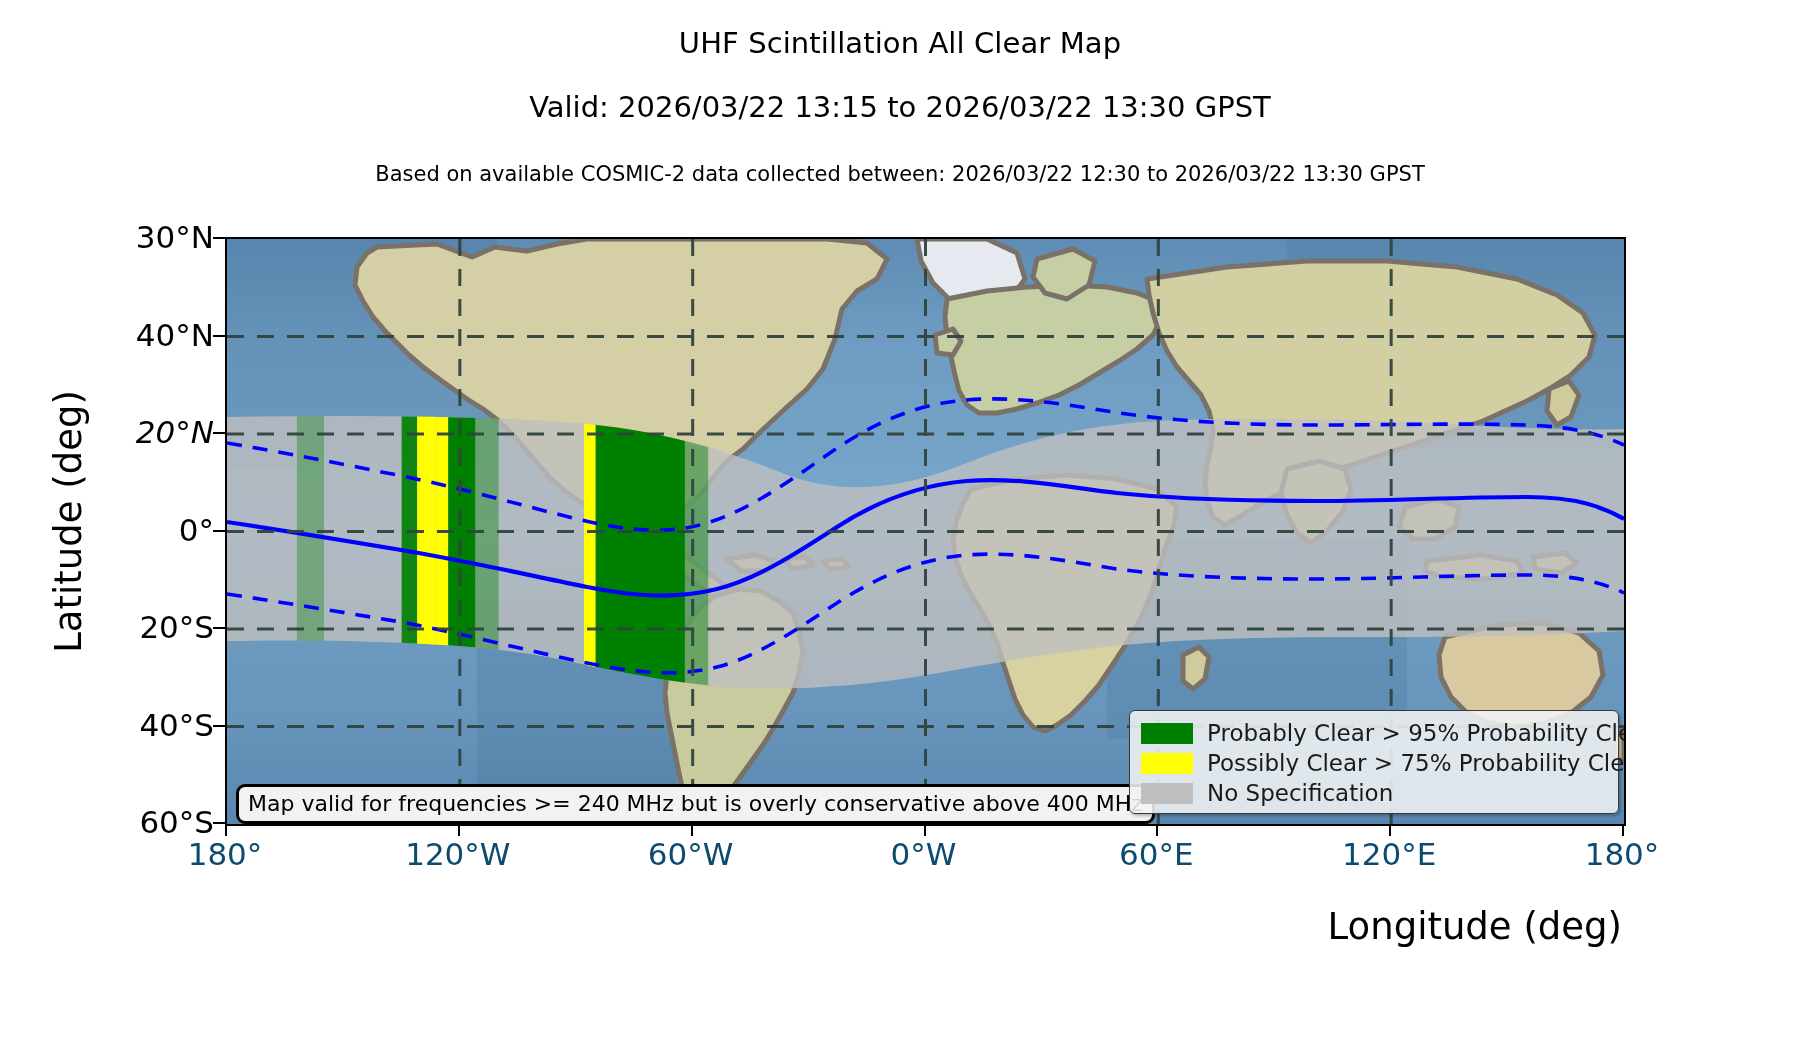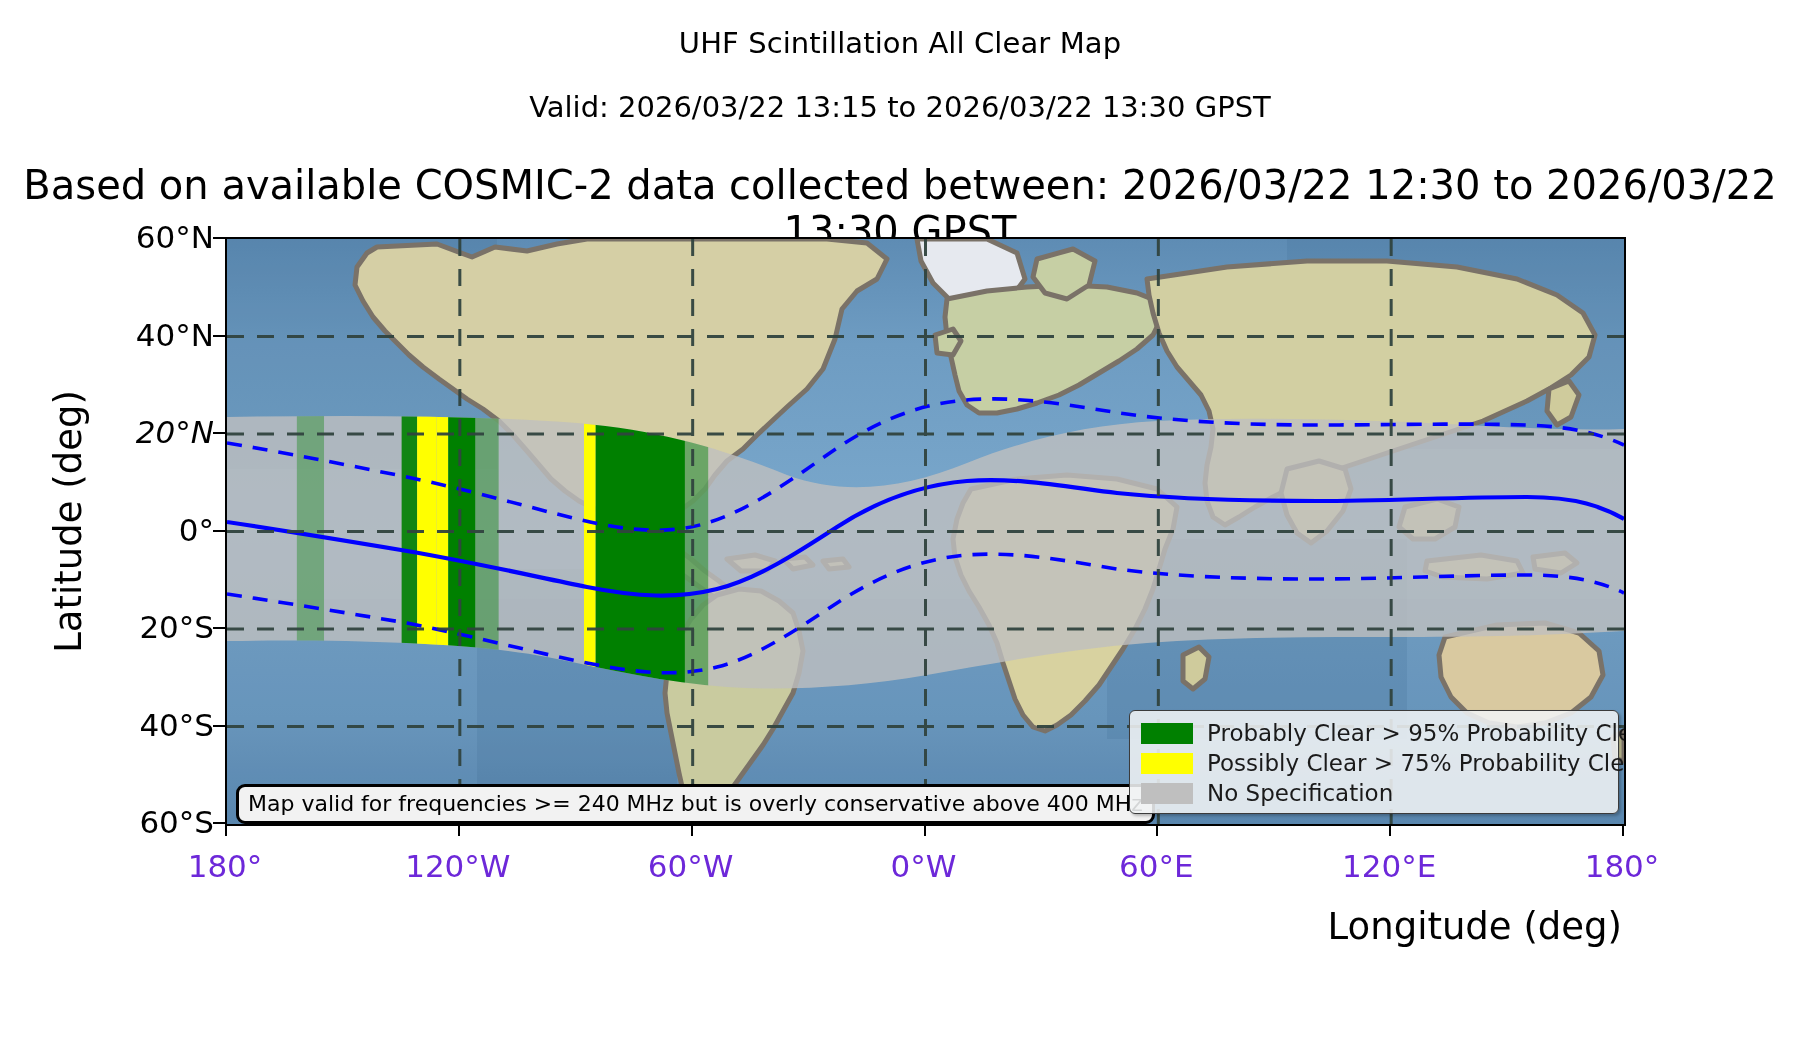--- a/index.html
+++ b/index.html
@@ -14,21 +14,21 @@
   #title-main{
     position:absolute;left:0;top:26px;width:1800px;text-align:center;
     font-size:29px;color:#000;letter-spacing:0.1px;
   }
   #title-valid{
     position:absolute;left:0;top:90px;width:1800px;text-align:center;
     font-size:29px;color:#000;
   }
   #title-source{
     position:absolute;left:0;top:162px;width:1800px;text-align:center;
-    font-size:40px;color:#000;
+    font-size:21px;color:#000;
   }
 
   
   #ylabel{
     position:absolute;
     left:-232px;top:500px;
     width:600px;
     transform:rotate(-90deg);
     transform-origin:center center;
     text-align:center;
@@ -51,23 +51,22 @@
     position:absolute;
     right:1586px;           
     font-size:31px;color:#000;white-space:nowrap;
     transform:translateY(-50%);
   }
   .ytick-mark{
     position:absolute;left:213px;width:12px;height:0;
     border-top:2.6px solid #000;
   }
   .xtick-label{
-    position:absolute;top:836px;font-size:31px;color:#6d28d9;white-space:nowrap;
+    position:absolute;top:836px;font-size:31px;color:#0c4a6e;white-space:nowrap;
     transform:translateX(-50%);
-    margin-top:12px;
   }
   .xtick-mark{
     position:absolute;top:824px;height:12px;width:0;
     border-left:2.6px solid #000;
   }
 
   
   #legend{
     position:absolute;left:1127px;top:708px;width:490px;height:104px;
     background:rgba(240,242,244,0.88);
@@ -99,21 +98,21 @@
 <div id="root">
 
   <div id="title-main">UHF Scintillation All Clear Map</div>
   <div id="title-valid">Valid: 2026/03/22 13:15 to 2026/03/22 13:30 GPST</div>
   <div id="title-source">Based on available COSMIC-2 data collected between: 2026/03/22 12:30 to 2026/03/22 13:30 GPST</div>
 
   <div id="ylabel">Latitude (deg)</div>
   <div id="xlabel">Longitude (deg)</div>
 
   <div id="ytick-container">
-      <div class="ytick-label" style="top: 237px;">60°N</div>
+      <div class="ytick-label" style="top: 237px;">30°N</div>
       <div class="ytick-mark" style="top: 237px;"></div>
       <div class="ytick-label" style="top: 334.5px;">40°N</div>
       <div class="ytick-mark" style="top: 334.5px;"></div>
       <div class="ytick-label" style="top: 432px; font-style: italic;">20°N</div>
       <div class="ytick-mark" style="top: 432px;"></div>
       <div class="ytick-label" style="top: 529.5px;">0°</div>
       <div class="ytick-mark" style="top: 529.5px;"></div>
       <div class="ytick-label" style="top: 627px;">20°S</div>
       <div class="ytick-mark" style="top: 627px;"></div>
       <div class="ytick-label" style="top: 724.5px;">40°S</div>

